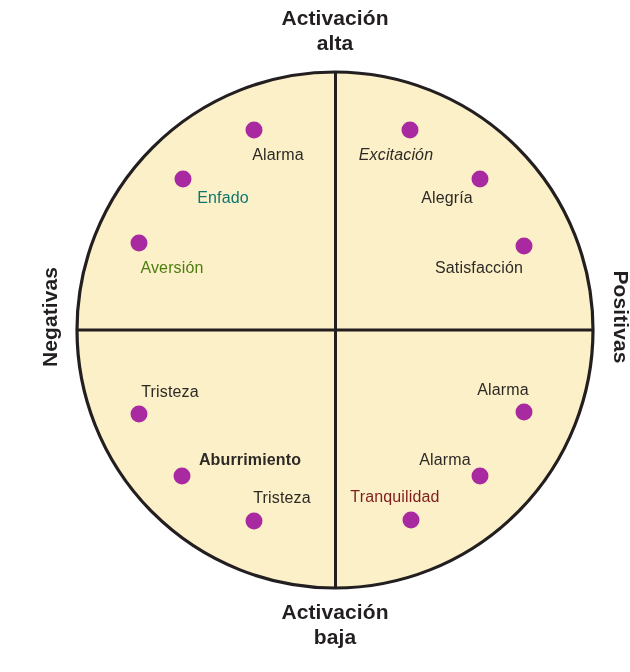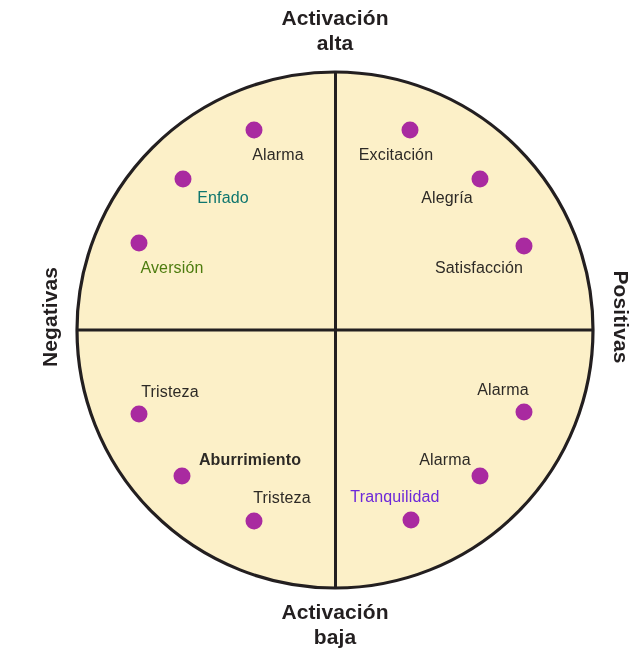--- a/index.html
+++ b/index.html
@@ -104,32 +104,32 @@
   </svg>
 
   <div id="emotion-layer">
       <div class="emotion-dot" style="left: 234px; top: 130px; background: rgb(169, 42, 160);"></div>
       <div class="emotion-label" style="left: 258px; top: 155px; color: rgb(45, 42, 38);">Alarma</div>
       <div class="emotion-dot" style="left: 163px; top: 179px; background: rgb(169, 42, 160);"></div>
       <div class="emotion-label" style="left: 203px; top: 198px; color: #0f766e;">Enfado</div>
       <div class="emotion-dot" style="left: 119px; top: 243px; background: rgb(169, 42, 160);"></div>
       <div class="emotion-label" style="left: 152px; top: 268px; color: #4d7c0f;">Aversión</div>
       <div class="emotion-dot" style="left: 390px; top: 130px; background: rgb(169, 42, 160);"></div>
-      <div class="emotion-label" style="left: 376px; top: 155px; color: rgb(45, 42, 38);">Excitación</div>
+      <div class="emotion-label" style="left: 376px; top: 155px; color: rgb(45, 42, 38); font-style: italic;">Excitación</div>
       <div class="emotion-dot" style="left: 460px; top: 179px; background: rgb(169, 42, 160);"></div>
       <div class="emotion-label" style="left: 427px; top: 198px; color: rgb(45, 42, 38);">Alegría</div>
       <div class="emotion-dot" style="left: 504px; top: 246px; background: rgb(169, 42, 160);"></div>
       <div class="emotion-label" style="left: 459px; top: 268px; color: rgb(45, 42, 38);">Satisfacción</div>
       <div class="emotion-dot" style="left: 119px; top: 414px; background: rgb(169, 42, 160);"></div>
       <div class="emotion-label" style="left: 150px; top: 392px; color: rgb(45, 42, 38);">Tristeza</div>
       <div class="emotion-dot" style="left: 162px; top: 476px; background: rgb(169, 42, 160);"></div>
       <div class="emotion-label" style="left: 230px; top: 460px; color: rgb(45, 42, 38); font-weight: bold;">Aburrimiento</div>
       <div class="emotion-dot" style="left: 234px; top: 521px; background: rgb(169, 42, 160);"></div>
       <div class="emotion-label" style="left: 262px; top: 498px; color: rgb(45, 42, 38);">Tristeza</div>
       <div class="emotion-dot" style="left: 504px; top: 412px; background: rgb(169, 42, 160);"></div>
       <div class="emotion-label" style="left: 483px; top: 390px; color: rgb(45, 42, 38);">Alarma</div>
       <div class="emotion-dot" style="left: 460px; top: 476px; background: rgb(169, 42, 160);"></div>
       <div class="emotion-label" style="left: 425px; top: 460px; color: rgb(45, 42, 38);">Alarma</div>
       <div class="emotion-dot" style="left: 391px; top: 520px; background: rgb(169, 42, 160);"></div>
-      <div class="emotion-label" style="left: 375px; top: 497px; color: #6d28d9;">Tranquilidad</div>
+      <div class="emotion-label" style="left: 375px; top: 497px; color: #7f1d1d;">Tranquilidad</div>
     </div>
 
 </div>
 
 </body></html>

